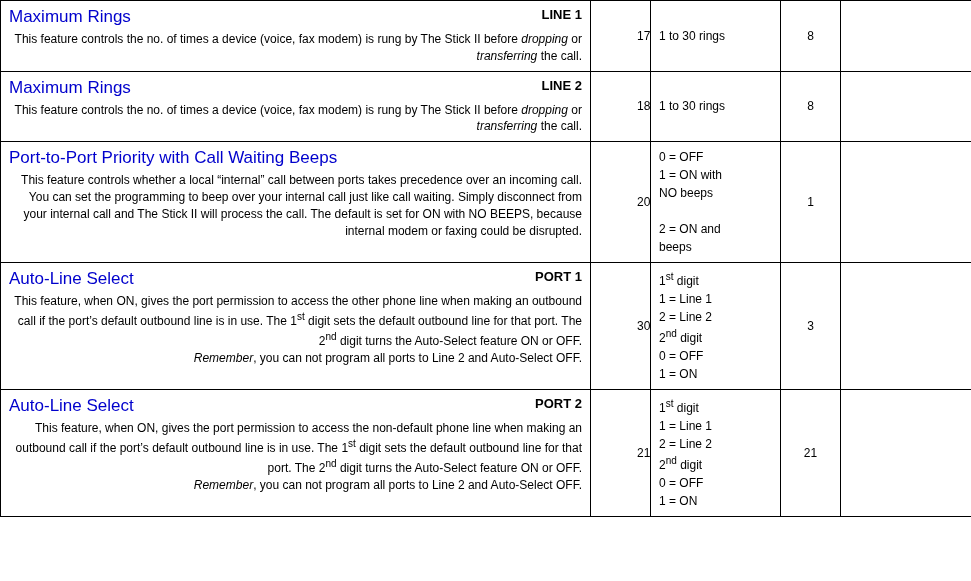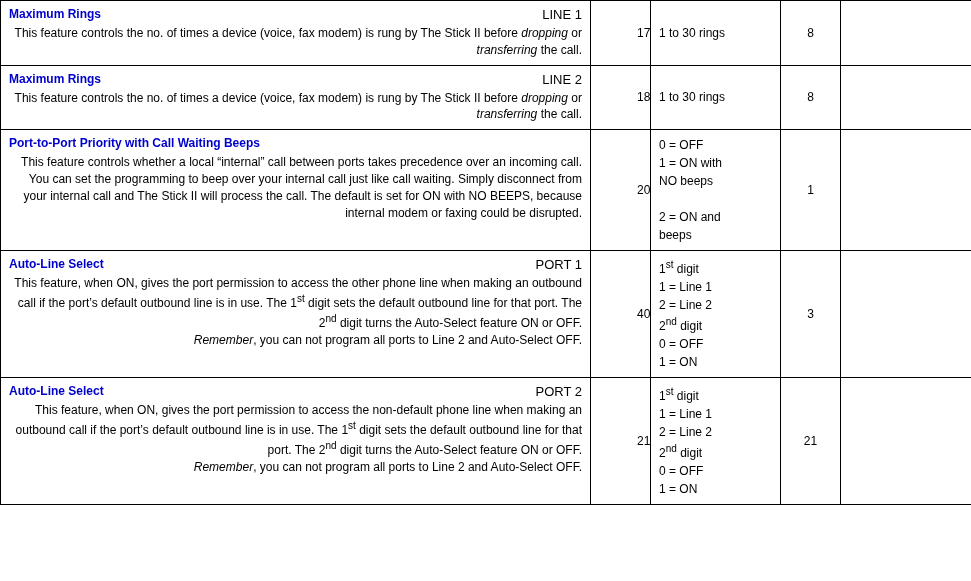--- a/index.html
+++ b/index.html
@@ -20,25 +20,25 @@
       padding: 6px 8px;
     }
     .col-desc { width: 590px; }
     .col-num  { width: 60px; text-align: center; vertical-align: middle; padding-left: 46px; }
     .col-range { width: 130px; vertical-align: middle; padding-left: 8px; }
     .col-default { width: 60px; text-align: center; vertical-align: middle; }
     .col-blank { width: 131px; }
 
     .feature-title {
       color: #0000cc;
-      font-weight: bold;
-      font-size: 12px;
+      font-weight: normal;
+      font-size: 17px;
     }
     .feature-subtitle {
-      font-weight: normal;
+      font-weight: bold;
       font-size: 13px;
       color: #000;
       float: right;
     }
     .desc-text {
       margin-top: 4px;
       line-height: 1.4;
       text-align: right;
     }
     em {
@@ -89,21 +89,21 @@
           <div class="range-text">0 = OFF<br>1 = ON  with<br>NO beeps<br><br>2 = ON  and<br>beeps</div>
         </td>
         <td class="col-default">1</td>
         <td class="col-blank"></td>
       </tr>
       <tr>
         <td class="col-desc">
           <div><span class="feature-title">Auto-Line Select</span><span class="feature-subtitle">PORT 1</span></div>
           <div class="desc-text">This feature, when ON, gives the port permission to access the other phone line when making an outbound call if the port’s default outbound line is in use.  The 1<sup>st</sup> digit sets the default outbound line for that port.  The 2<sup>nd</sup> digit turns the Auto-Select feature ON or OFF.<br><em>Remember</em>, you can not program all ports to Line 2 and Auto-Select OFF.</div>
         </td>
-        <td class="col-num">40</td>
+        <td class="col-num">30</td>
         <td class="col-range">
           <div class="range-text">1<sup>st</sup> digit<br>1 = Line 1<br>2 = Line 2<br>2<sup>nd</sup> digit<br>0 = OFF<br>1 = ON</div>
         </td>
         <td class="col-default">3</td>
         <td class="col-blank"></td>
       </tr>
       <tr>
         <td class="col-desc">
           <div><span class="feature-title">Auto-Line Select</span><span class="feature-subtitle">PORT 2</span></div>
           <div class="desc-text">This feature, when ON, gives the port permission to access the non-default phone line when making an outbound call if the port’s default outbound line is in use.  The 1<sup>st</sup> digit sets the default outbound line for that port.  The 2<sup>nd</sup> digit turns the Auto-Select feature ON or OFF.<br><em>Remember</em>, you can not program all ports to Line 2 and Auto-Select OFF.</div>

